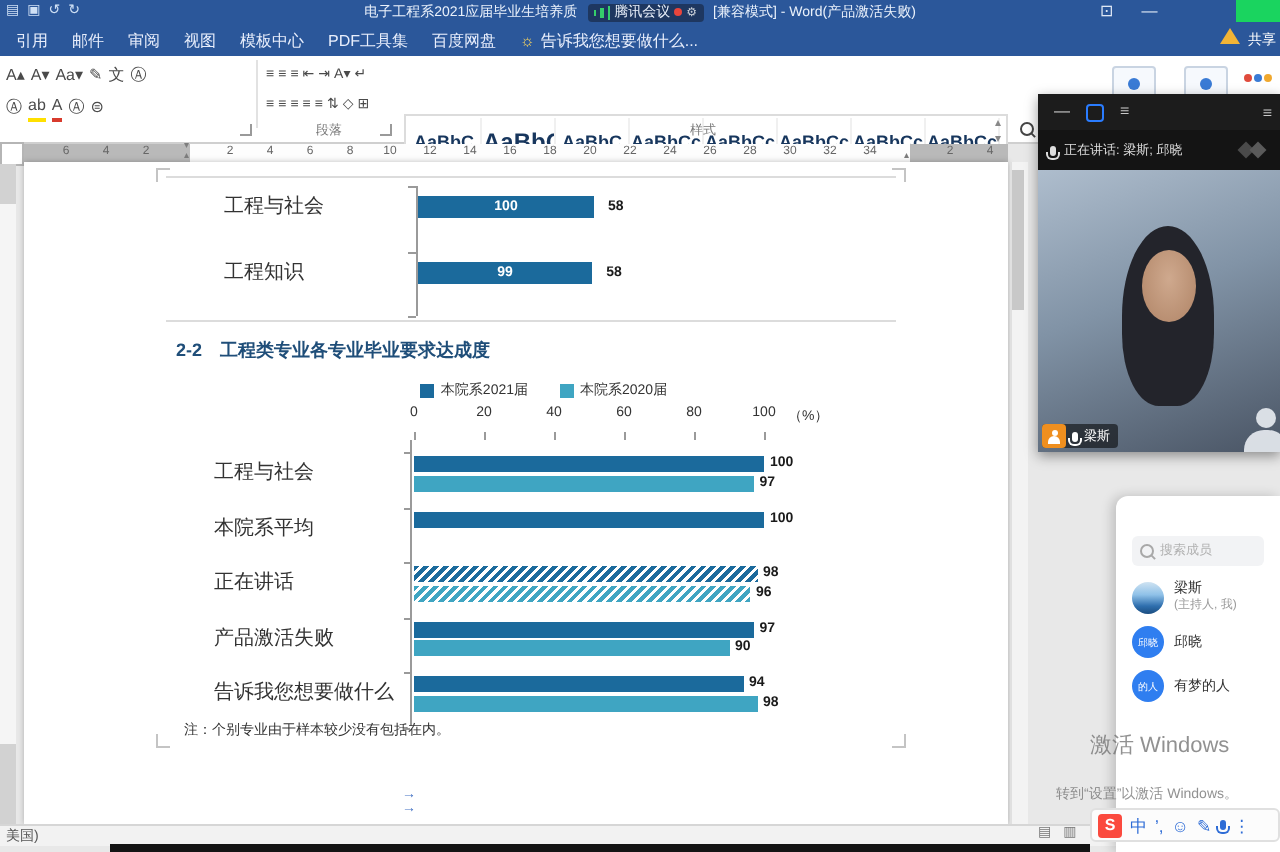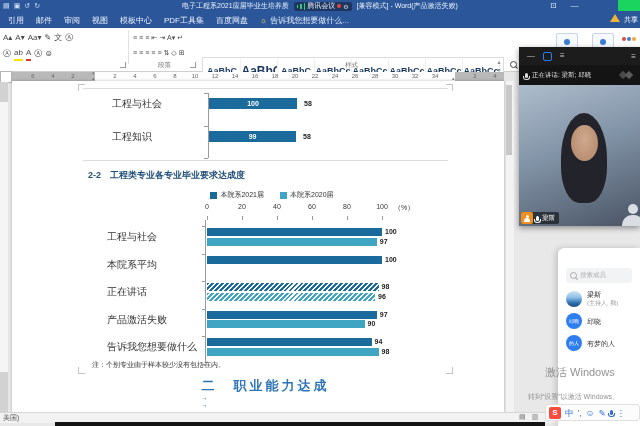--- a/index.html
+++ b/index.html
@@ -380,21 +380,20 @@
         <div class="a" style="position: absolute; left: 195px; top: 239px; width: 157.5px; height: 8px; background: rgb(63, 165, 194);"></div>
         <div class="a barval" style="position: absolute; left: 355.5px; top: 239px;">90</div>
         <div class="a catlab" style="position: absolute; left: 95px; top: 257px; width: 93px; height: 18px; line-height: 18px;">告诉我您想要做什么</div>
         <div class="a" style="position: absolute; left: 195px; top: 257px; width: 164.5px; height: 8px; background: rgb(27, 106, 156);"></div>
         <div class="a barval" style="position: absolute; left: 362.5px; top: 257px;">94</div>
         <div class="a" style="position: absolute; left: 195px; top: 266.5px; width: 171.5px; height: 8px; background: rgb(63, 165, 194);"></div>
         <div class="a barval" style="position: absolute; left: 369.5px; top: 266.5px;">98</div>
       </div>
 
     <div class="a" id="doc-note" style="left:80px;top:279px;">注：个别专业由于样本较少没有包括在内。</div>
-    <div class="a" id="next-heading" style="left:71px;top:296px;width:365px;">二　职业能力达成</div>
     <div class="a pmark" style="left:189px;top:313px;">→</div>
     <div class="a pmark" style="left:189px;top:320px;">→</div>
   </div>
 
   <div class="a" id="vscroll"></div>
   <div class="a" id="vthumb"></div>
   <div class="a" id="statusbar"></div>
   <div class="a" id="status-left">美国)</div>
   <div class="a" id="viewbtns">
       <span class="vbtn">▤</span>

